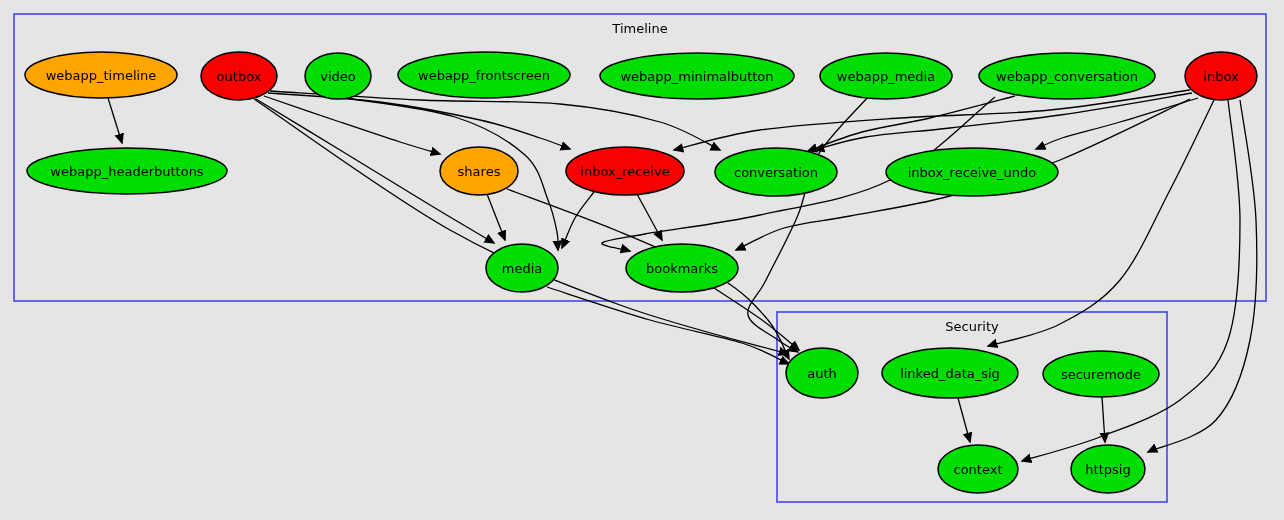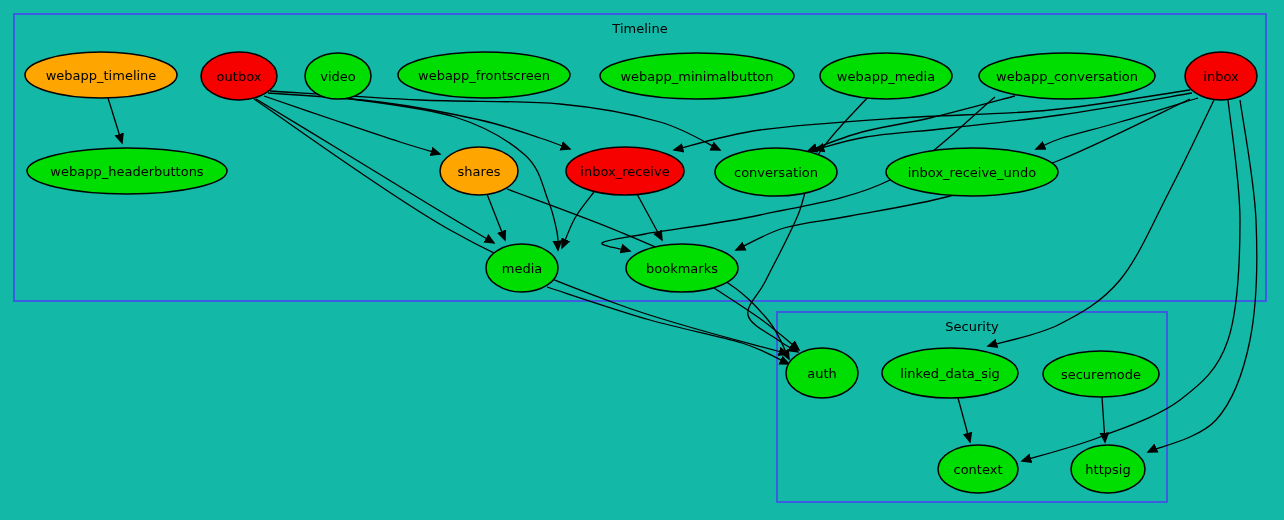--- a/index.html
+++ b/index.html
@@ -1,16 +1,16 @@
 <!DOCTYPE html>
 <html><head>
 <meta charset="utf-8">
 <style>
   html,body{margin:0;padding:0;background:#ffffff;}
-  .stage{position:relative;width:1284px;height:520px;background:#14b8a6;overflow:hidden;
+  .stage{position:relative;width:1284px;height:520px;background:#e5e5e5;overflow:hidden;
          font-family:"DejaVu Sans", sans-serif;}
   svg{display:block;}
   .cluster-rect{fill:none;stroke-width:1.6px;}
   .cluster-label{font-size:13px;fill:#000;text-anchor:middle;}
   .node-shape{stroke-width:1.5px;}
   .node-label{font-size:13px;fill:#000;text-anchor:middle;}
   .edge{fill:none;stroke-width:1.3px;}
 </style>
 </head>
 <body>

